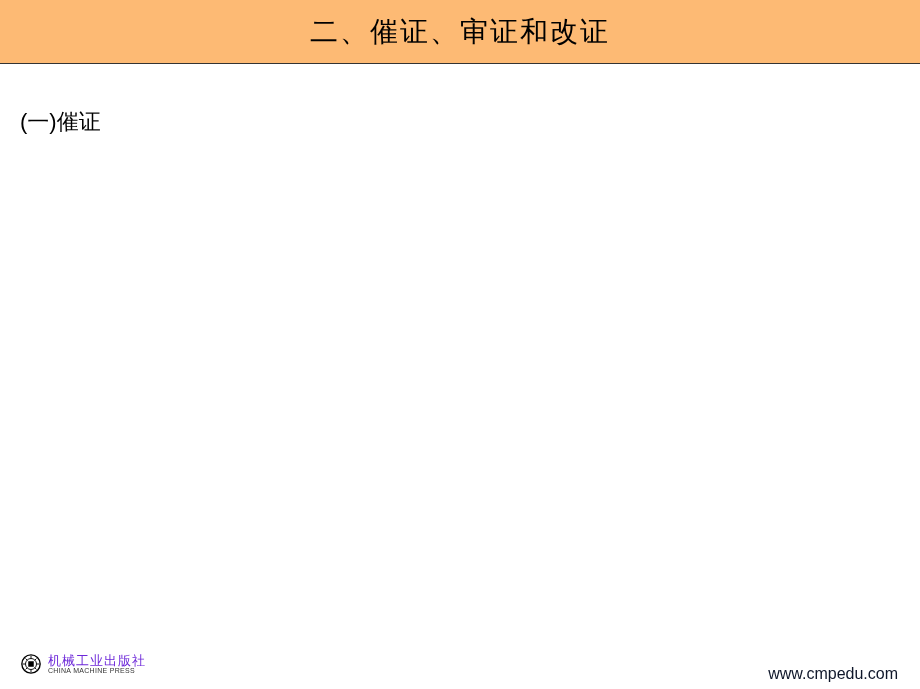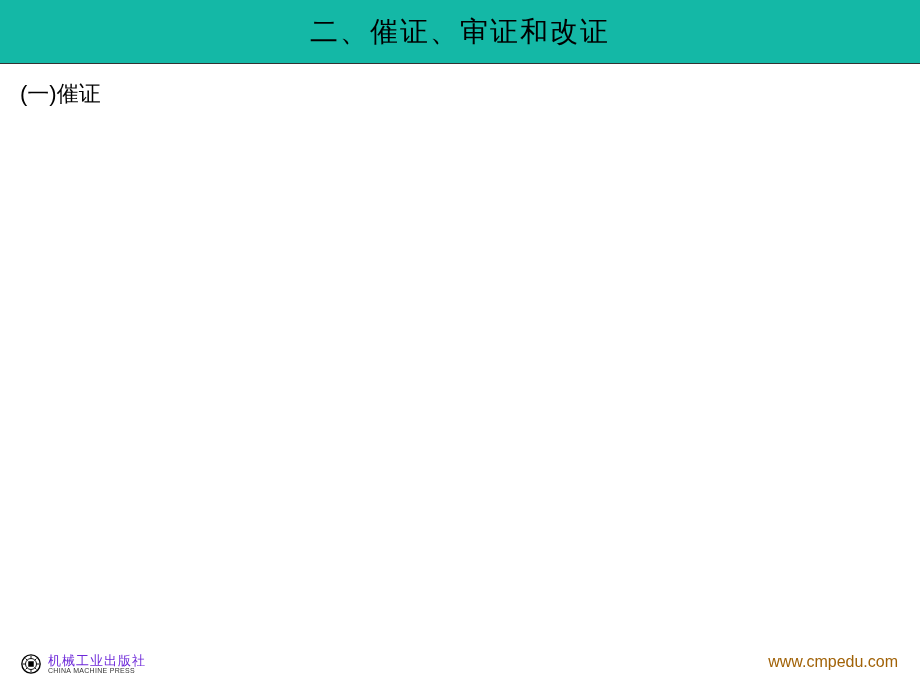--- a/index.html
+++ b/index.html
@@ -11,33 +11,33 @@
       width: 920px;
       height: 689px;
       background: #ffffff;
       font-family: "Microsoft YaHei", "SimSun", "Songti SC", sans-serif;
       position: relative;
       overflow: hidden;
     }
     .title-bar {
       width: 100%;
       height: 64px;
-      background: #14b8a6;
+      background: #fdba74;
       border-bottom: 1px solid #333;
       display: flex;
       align-items: center;
       justify-content: center;
     }
     .title-text {
       font-size: 28px;
       color: #000;
       letter-spacing: 2px;
     }
     .content {
-      padding: 12px 20px;
+      padding: 40px 20px;
     }
     .list-item {
       font-size: 22px;
       color: #000;
       line-height: 1.6;
       margin-bottom: 2px;
     }
     .footer {
       position: absolute;
       bottom: 0;
@@ -69,23 +69,23 @@
       letter-spacing: 1px;
     }
     .logo-text-en {
       font-size: 7px;
       color: #333;
       letter-spacing: 0.3px;
     }
     .website {
       position: absolute;
       right: 22px;
-      bottom: 18px;
+      bottom: 6px;
       font-size: 16px;
-      color: #a16207;
+      color: #0f172a;
       font-family: Arial, sans-serif;
     }
   </style>
 </head>
 <body>
 
 <div class="title-bar">
   <div class="title-text">二、催证、审证和改证</div>
 </div>
 

